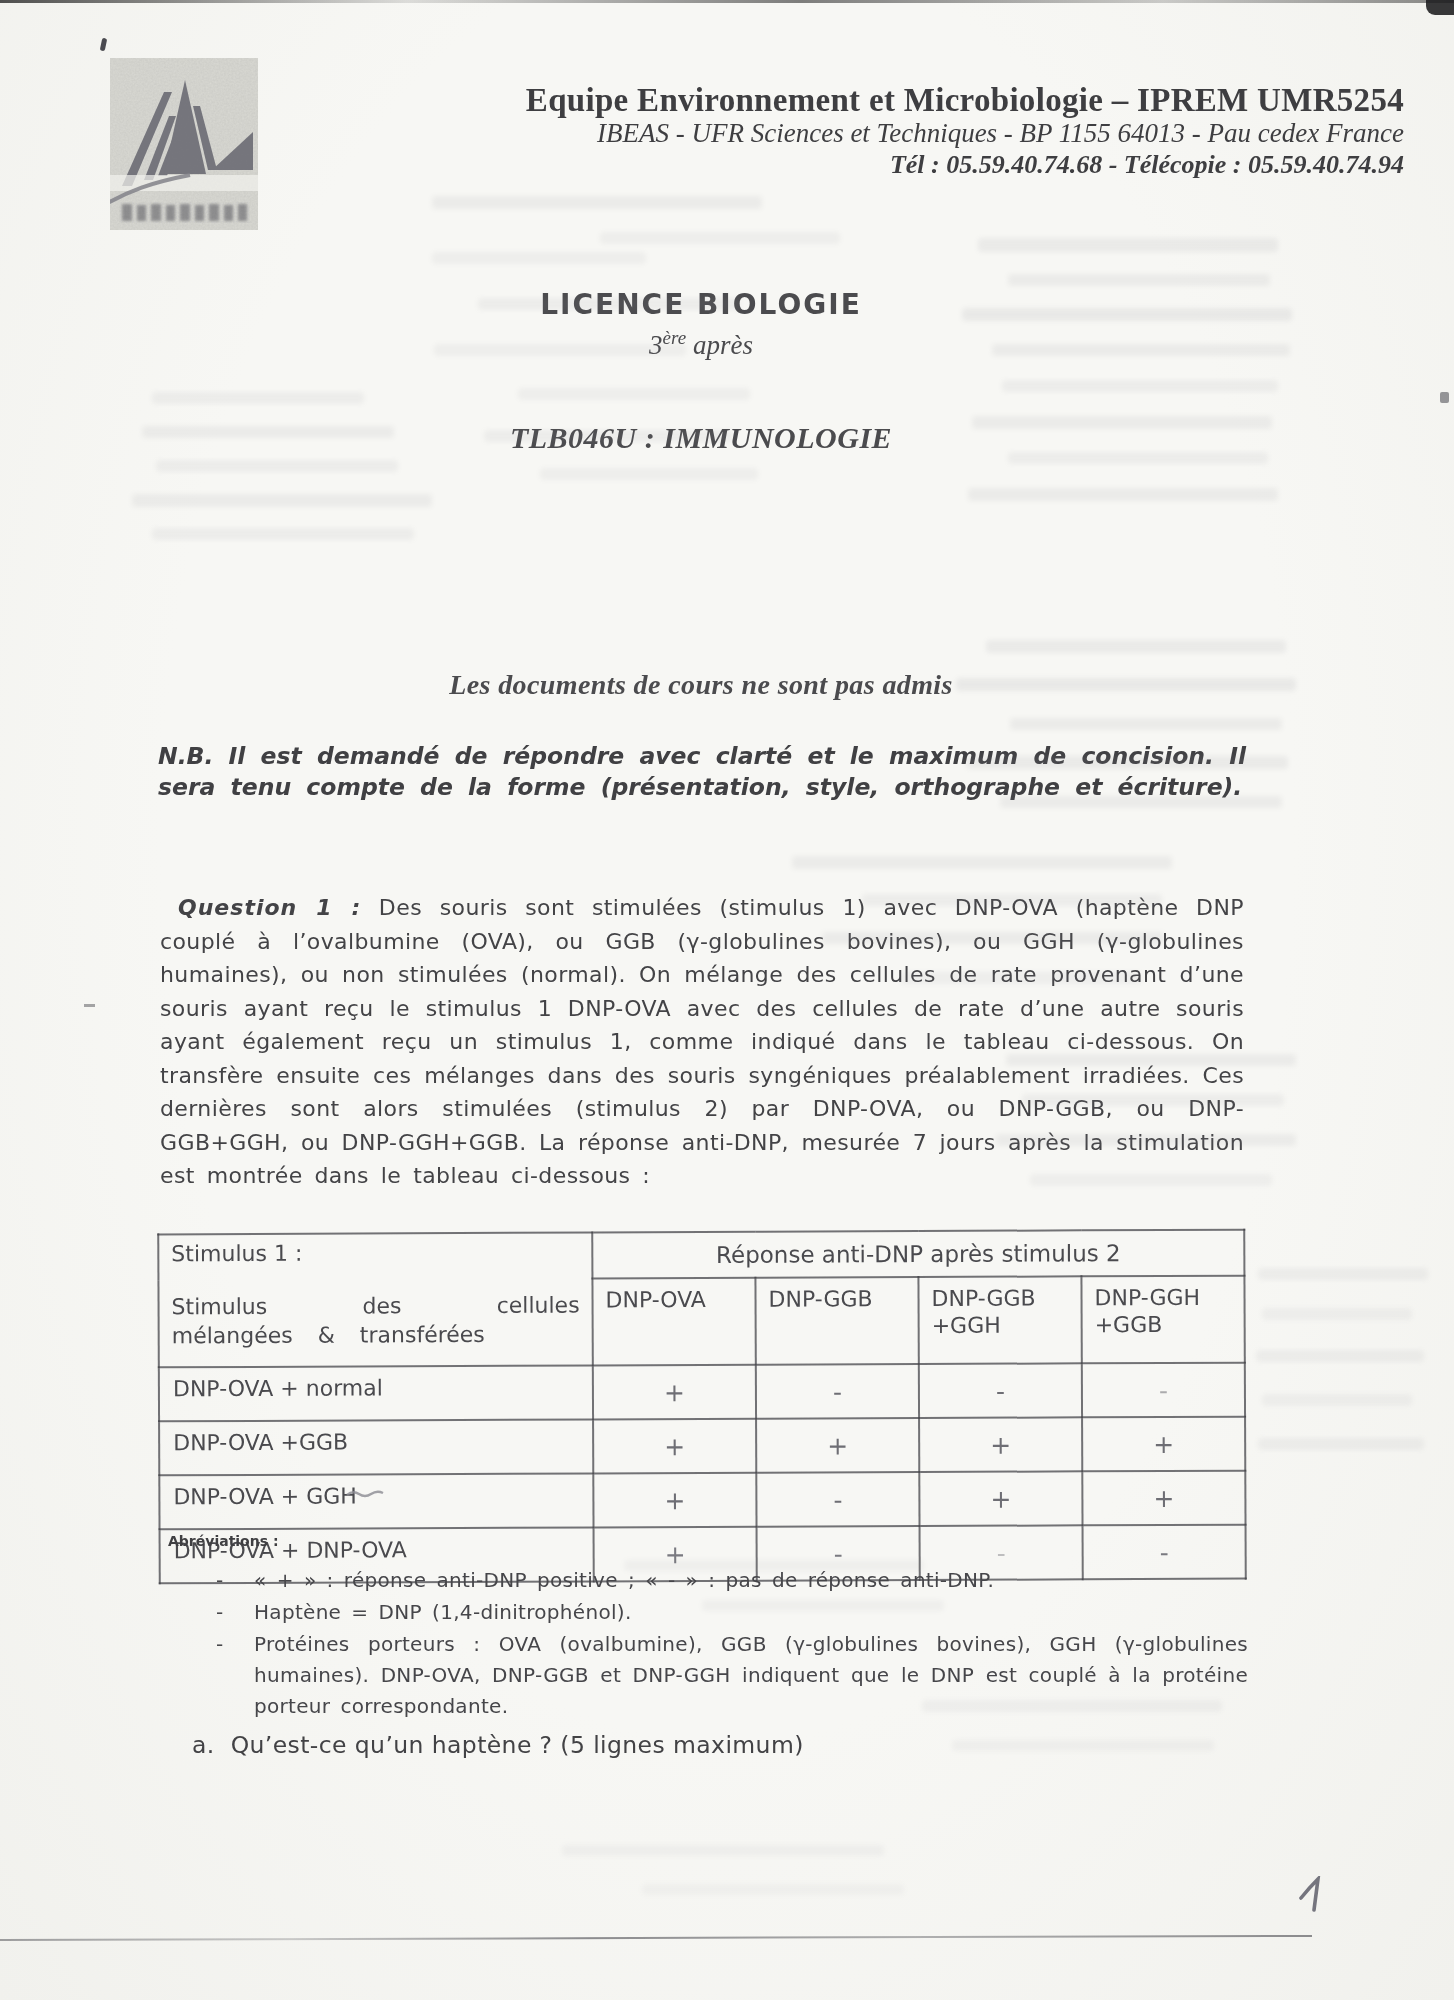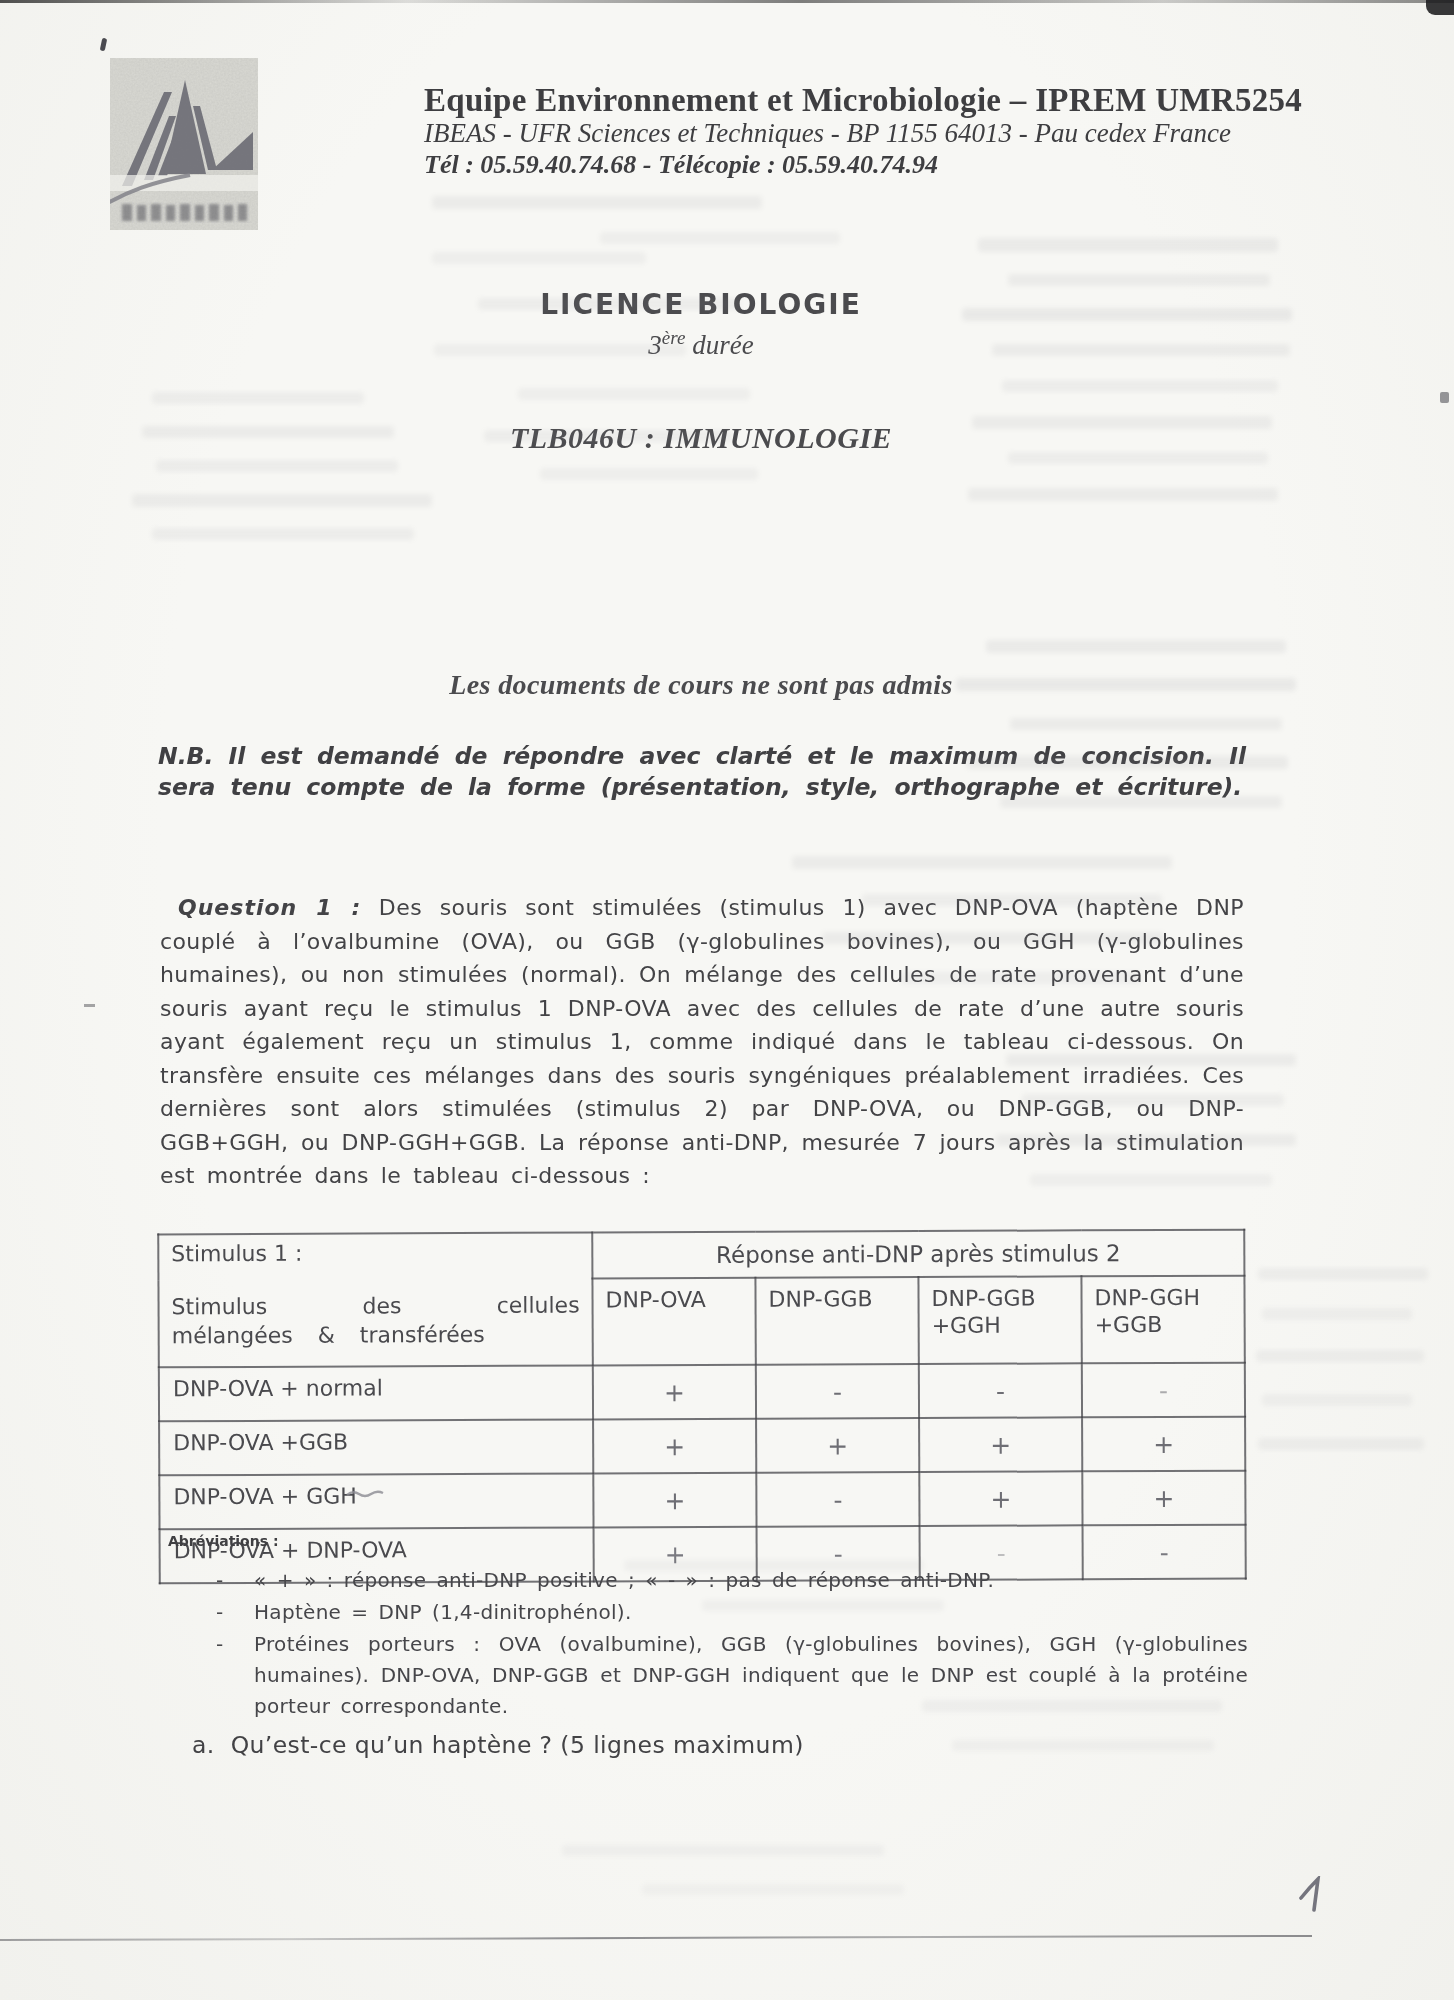--- a/index.html
+++ b/index.html
@@ -14,21 +14,21 @@
   .corner-blob{position:absolute;top:0;right:0;width:28px;height:15px;background:#1d1d1f;opacity:.88;border-radius:0 0 0 9px;}
   .tick{position:absolute;left:101px;top:38px;width:5px;height:13px;background:#4a4a50;border-radius:3px;transform:rotate(12deg);}
   .edge-dash{position:absolute;left:84px;top:1004px;width:11px;height:3px;background:rgba(80,80,86,.5);}
   .edge-nub{position:absolute;left:1440px;top:392px;width:9px;height:11px;background:rgba(70,70,76,.55);border-radius:2px;}
   .ghost{position:absolute;background:#86868d;filter:blur(2.4px);border-radius:4px;}
   .bottom-line{position:absolute;left:0;top:1939px;width:1312px;height:2px;transform:rotate(-0.18deg);transform-origin:left center;
     background:linear-gradient(90deg, rgba(70,70,76,.5), rgba(70,70,76,.25) 22%, rgba(70,70,76,.6) 45%, rgba(70,70,76,.4) 70%, rgba(70,70,76,.6));}
   
   .logo{position:absolute;left:110px;top:58px;width:148px;height:172px;}
   
-  .org-header{position:absolute;left:424px;top:82px;width:980px;text-align:left;
+  .org-header{position:absolute;left:424px;top:82px;width:980px;text-align:right;
     font-family:"Liberation Serif", serif;color:#3e3e41;}
   .org1{font-size:33px;font-weight:bold;line-height:36px;letter-spacing:.3px;}
   .org2{font-size:27px;font-style:italic;line-height:31px;}
   .org3{font-size:26px;font-style:italic;font-weight:bold;line-height:31px;}
   
   .tline{position:absolute;left:158px;width:1086px;text-align:center;color:#4b4b4e;}
   .t-degree{top:288px;font-size:28px;font-weight:bold;letter-spacing:2px;}
   .t-year{top:327px;font-family:"Liberation Serif", serif;font-style:italic;font-size:27px;}
   .t-year sup{font-size:19px;font-style:italic;}
   .t-exam{top:360px;font-size:30px;font-weight:bold;letter-spacing:1px;}
@@ -117,21 +117,21 @@
     </svg>
   </div>
 
   <div class="org-header">
     <div class="org1">Equipe Environnement et Microbiologie – IPREM UMR5254</div>
     <div class="org2">IBEAS - UFR Sciences et Techniques - BP 1155  64013 - Pau cedex France</div>
     <div class="org3">Tél : 05.59.40.74.68 - Télécopie : 05.59.40.74.94</div>
   </div>
 
   <div class="tline t-degree">LICENCE BIOLOGIE</div>
-  <div class="tline t-year"><span>3</span><sup>ère</sup><span> durée</span></div>
+  <div class="tline t-year"><span>3</span><sup>ère</sup><span> après</span></div>
   <div class="tline t-course">TLB046U : IMMUNOLOGIE</div>
   <div class="tline t-notice">Les documents de cours ne sont pas admis</div>
 
   <div class="nb">N.B. Il est demandé de répondre avec clarté et le maximum de concision. Il sera tenu compte de la forme (présentation, style, orthographe et écriture).</div>
 
   <p class="question"><span class="qlabel">Question 1 :</span><span> Des souris sont stimulées (stimulus 1) avec DNP-OVA (haptène DNP couplé à l’ovalbumine (OVA), ou GGB (γ-globulines bovines), ou GGH (γ-globulines humaines), ou non stimulées (normal). On mélange des cellules de rate provenant d’une souris ayant reçu le stimulus 1 DNP-OVA avec des cellules de rate d’une autre souris ayant également reçu un stimulus 1, comme indiqué dans le tableau ci-dessous. On transfère ensuite ces mélanges dans des souris syngéniques préalablement irradiées. Ces dernières sont alors stimulées (stimulus 2) par DNP-OVA, ou DNP-GGB, ou DNP-GGB+GGH, ou DNP-GGH+GGB. La réponse anti-DNP, mesurée 7 jours après la stimulation est montrée dans le tableau ci-dessous :</span></p>
 
   <table class="rtable">
     <colgroup>
       <col style="width:434px">

